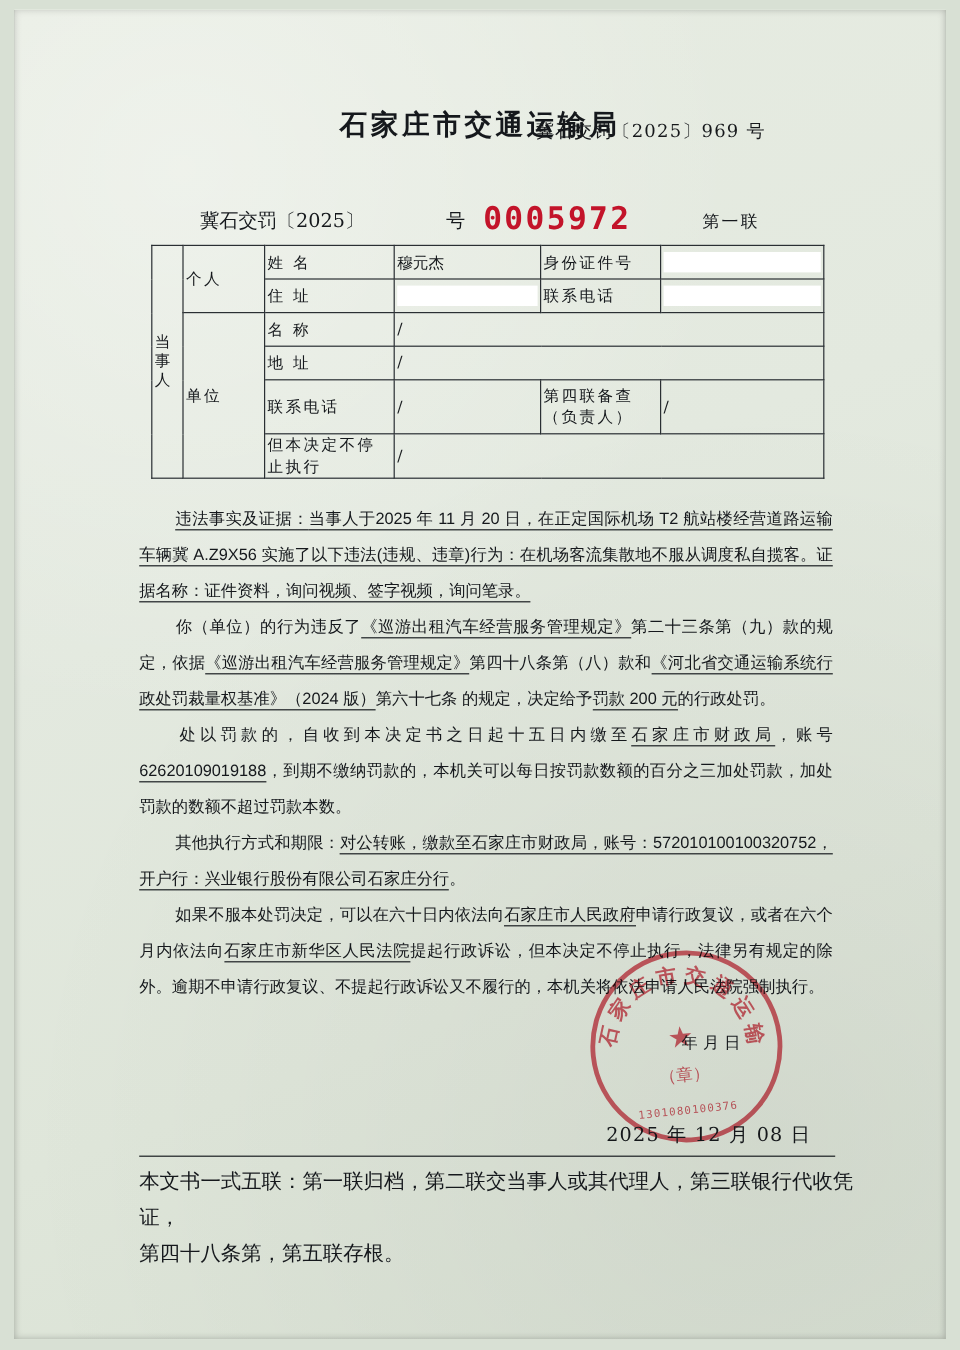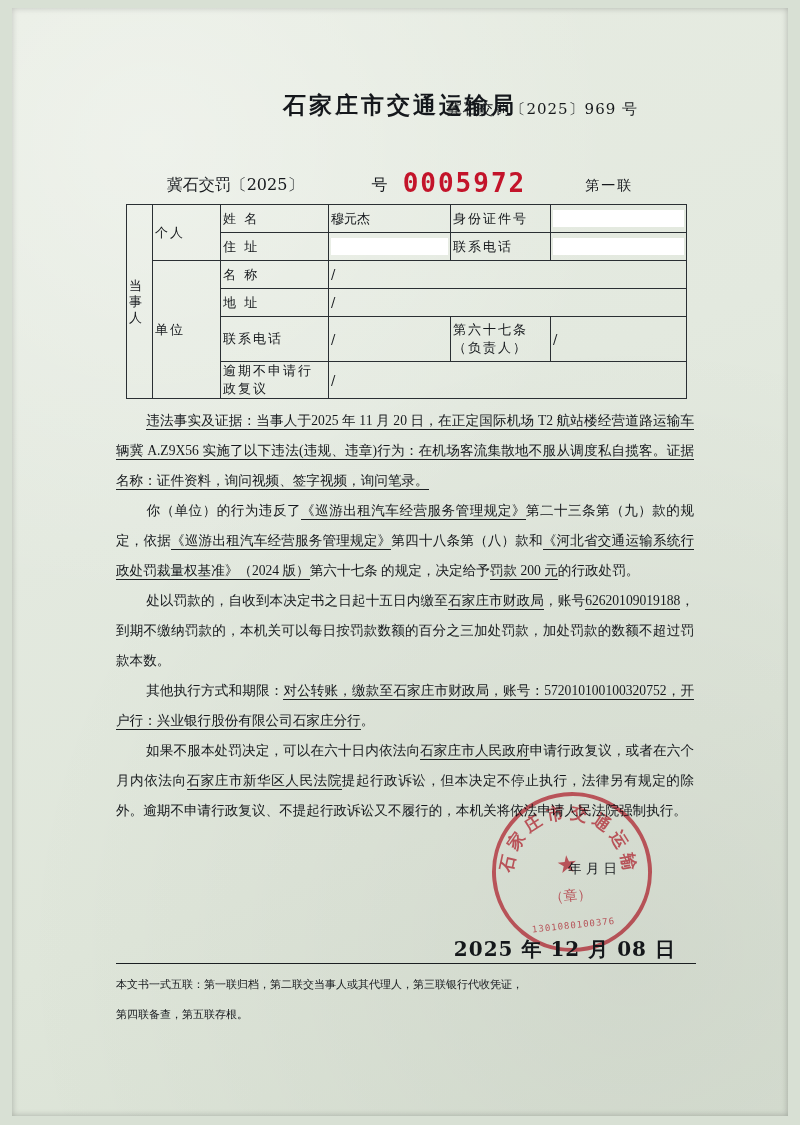--- a/index.html
+++ b/index.html
@@ -54,40 +54,40 @@
     font-family:"DejaVu Serif","Liberation Serif",serif;
     font-size:13px;color:#15181c;text-align:left;height:27px;padding:0 2px;
   }
   td.lbl{letter-spacing:2px;}
   td.vert{width:26px;letter-spacing:2px;line-height:16px;font-size:13px;}
   .blank{background:#ffffff;display:block;height:17px;width:100%;}
   .val{font-family:"DejaVu Serif","Liberation Serif",serif;font-size:13px;}
 
   
   .body{
-    position:absolute;left:104px;top:398px;width:578px;
-    font-family:Liberation Serif, serif;
+    position:absolute;left:104px;top:410px;width:578px;
+    font-family:Liberation Sans, sans-serif;
     font-size:13.6px;line-height:30px;color:#15181c;text-align:justify;
   }
   .body p{margin:0;}
   .ind{display:inline-block;width:30px;}
   .u{border-bottom:1px solid #1b1f22;padding-bottom:1px;}
   .date-line{
     position:absolute;right:112px;top:928px;
     font-family:"DejaVu Serif","Liberation Serif",serif;
-    font-weight:bold;font-size:20px;color:#14171a;letter-spacing:1px;
+    font-weight:normal;font-size:16px;color:#14171a;letter-spacing:1px;
   }
   hr.rule{
     position:absolute;left:104px;top:955px;width:580px;height:0;border:0;
     border-top:1.5px solid #1b1f22;margin:0;
   }
   .footer{
     position:absolute;left:104px;top:962px;width:600px;
     font-family:"DejaVu Serif","Liberation Serif",serif;
-    font-size:11px;line-height:30px;color:#15181c;
+    font-size:17px;line-height:30px;color:#15181c;
   }
   
   .seal{
     position:absolute;left:480px;top:784px;width:152px;height:152px;
     border:4px solid #cf2233;border-radius:50%;
     opacity:.72;transform:rotate(-6deg);
     mix-blend-mode:multiply;
   }
   .seal .ring-text{
     position:absolute;inset:0;color:#cf2233;font-size:13px;
@@ -158,27 +158,27 @@
         <td class="val" colspan="3">/</td>
       </tr>
       <tr>
         <td class="lbl">地    址</td>
         <td class="val" colspan="3">/</td>
       </tr>
       <tr style="height:44px">
         <td class="lbl" style="height:44px">联系电话</td>
         <td class="val">/</td>
         <td class="lbl">
-          <div>第六十七条</div>
+          <div>第四联备查</div>
           <div>（负责人）</div>
         </td>
         <td class="val">/</td>
       </tr>
       <tr>
-        <td class="lbl">逾期不申请行政复议</td>
+        <td class="lbl">但本决定不停止执行</td>
         <td class="val" colspan="3">/</td>
       </tr>
     </tbody>
   </table>
 
   <div class="body">
     <p>
       <span class="ind"></span><span class="u">违法事实及证据：</span><span class="u">当事人于2025 年 11 月 20 日，在正定国际机场 T2 航站楼经营道路运输车辆冀 A.Z9X56 实施了以下违法(违规、违章)行为：在机场客流集散地不服从调度私自揽客。证据名称：证件资料，询问视频、签字视频，询问笔录。</span>
     </p>
     <p>
@@ -210,15 +210,15 @@
       <text x="76" y="108" fill="#cf2233" font-size="14" font-family="DejaVu Serif, serif" text-anchor="middle">（章）</text>
       <text x="76" y="136" fill="#cf2233" font-size="9" font-family="DejaVu Sans Mono, monospace" text-anchor="middle" letter-spacing="1">1301080100376</text>
     </svg>
   </div>
   <div class="seal-date">年    月    日</div>
 
   <div class="date-line">2025 年 12 月 08 日</div>
   <hr class="rule">
   <div class="footer">
     <div>本文书一式五联：第一联归档，第二联交当事人或其代理人，第三联银行代收凭证，</div>
-    <div>第四联备查，第五联存根。</div>
+    <div>第四十八条第，第五联存根。</div>
   </div>
 </div>
 
 </body></html>

